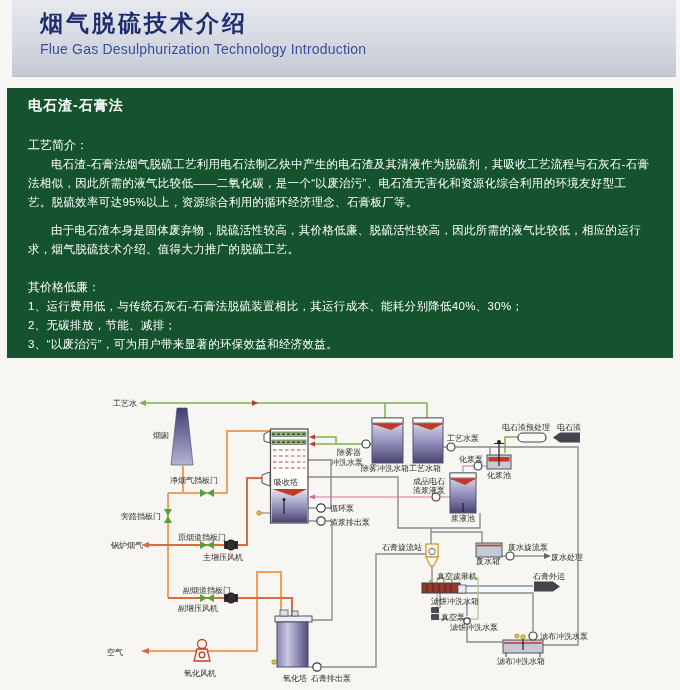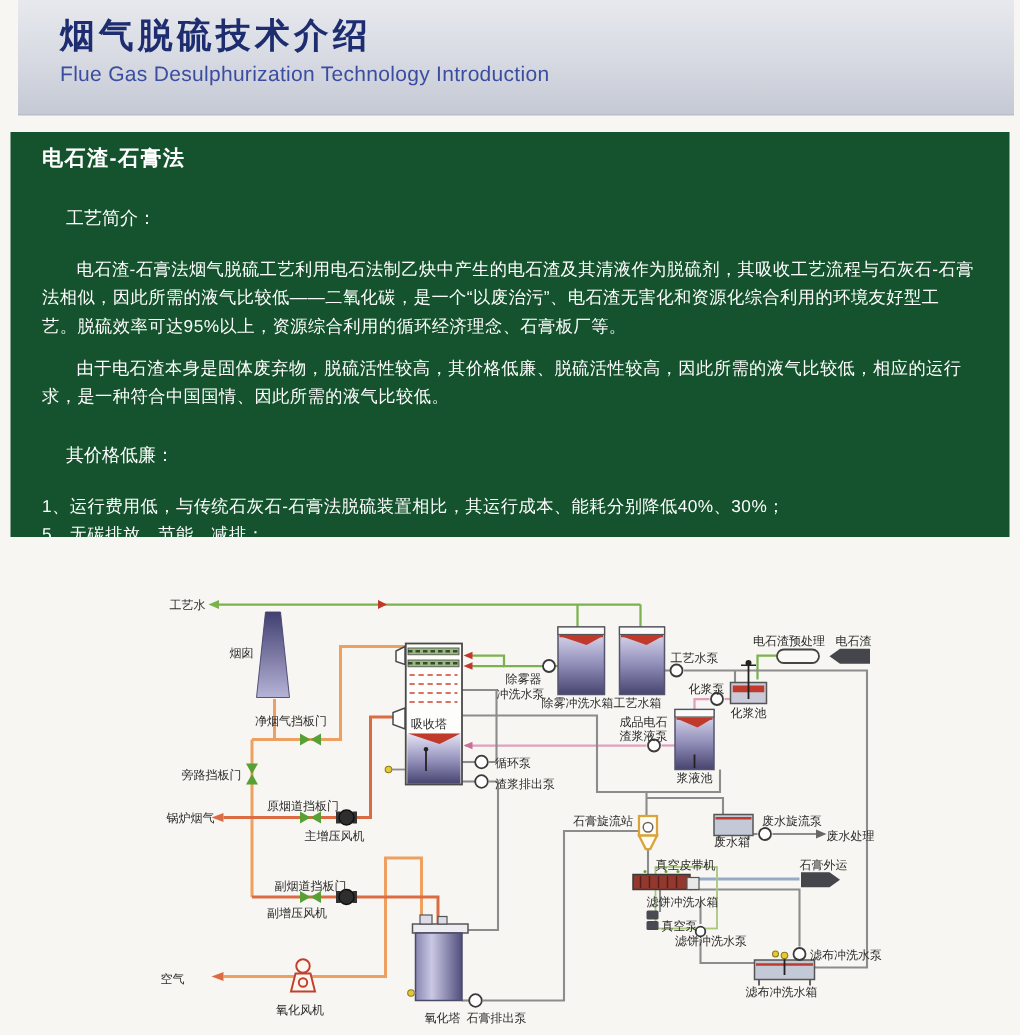--- a/index.html
+++ b/index.html
@@ -25,21 +25,21 @@
   }
   
   .panel{
     position:absolute;left:7px;top:88px;width:666px;height:270px;
     background:#14532d;color:#ffffff;overflow:hidden;
   }
   .panel-inner{position:absolute;left:21px;top:0;width:630px;}
   .panel h2{
     margin:0;padding-top:9px;font-size:14px;font-weight:bold;letter-spacing:1px;
   }
-  .sec-head{margin:16px;font-size:12px;line-height:19px;}
+  .sec-head{margin:0;font-size:12px;line-height:19px;}
   .intro-head{margin-top:21px;}
   .feat-head{margin-top:19px;}
   .tline{
     font-size:11.5px;line-height:19px;white-space:nowrap;letter-spacing:0.3px;
   }
   .ind{text-indent:2em;}
   .gap{height:9px;}
   
   .diagram{position:absolute;left:0;top:358px;width:680px;height:332px;}
   svg text{
@@ -57,24 +57,24 @@
 
 <div class="panel">
   <div class="panel-inner">
     <h2>电石渣-石膏法</h2>
     <p class="sec-head intro-head">工艺简介：</p>
     <div class="tline ind">电石渣-石膏法烟气脱硫工艺利用电石法制乙炔中产生的电石渣及其清液作为脱硫剂，其吸收工艺流程与石灰石-石膏</div>
     <div class="tline">法相似，因此所需的液气比较低——二氧化碳，是一个“以废治污”、电石渣无害化和资源化综合利用的环境友好型工</div>
     <div class="tline">艺。脱硫效率可达95%以上，资源综合利用的循环经济理念、石膏板厂等。</div>
     <div class="gap"></div>
     <div class="tline ind">由于电石渣本身是固体废弃物，脱硫活性较高，其价格低廉、脱硫活性较高，因此所需的液气比较低，相应的运行</div>
-    <div class="tline">求，是一种符合中国国情、因此所需的液气比较低。</div>
+    <div class="tline">求，烟气脱硫技术介绍、值得大力推广的脱硫工艺。</div>
     <p class="sec-head feat-head">其价格低廉：</p>
     <div class="tline">1、运行费用低，与传统石灰石-石膏法脱硫装置相比，其运行成本、能耗分别降低40%、30%；</div>
-    <div class="tline">5、无碳排放，节能、减排；</div>
+    <div class="tline">2、无碳排放，节能、减排；</div>
     <div class="tline">3、“以废治污”，可为用户带来显著的环保效益和经济效益。</div>
   </div>
 </div>
 
 <svg class="diagram" viewBox="0 358 680 332" xmlns="http://www.w3.org/2000/svg">
   <defs>
     <linearGradient id="gTank" x1="0" y1="0" x2="0" y2="1">
       <stop offset="0" stop-color="#e6e4f4"></stop>
         <stop offset="0.55" stop-color="#918eba"></stop>
         <stop offset="1" stop-color="#474570"></stop>

